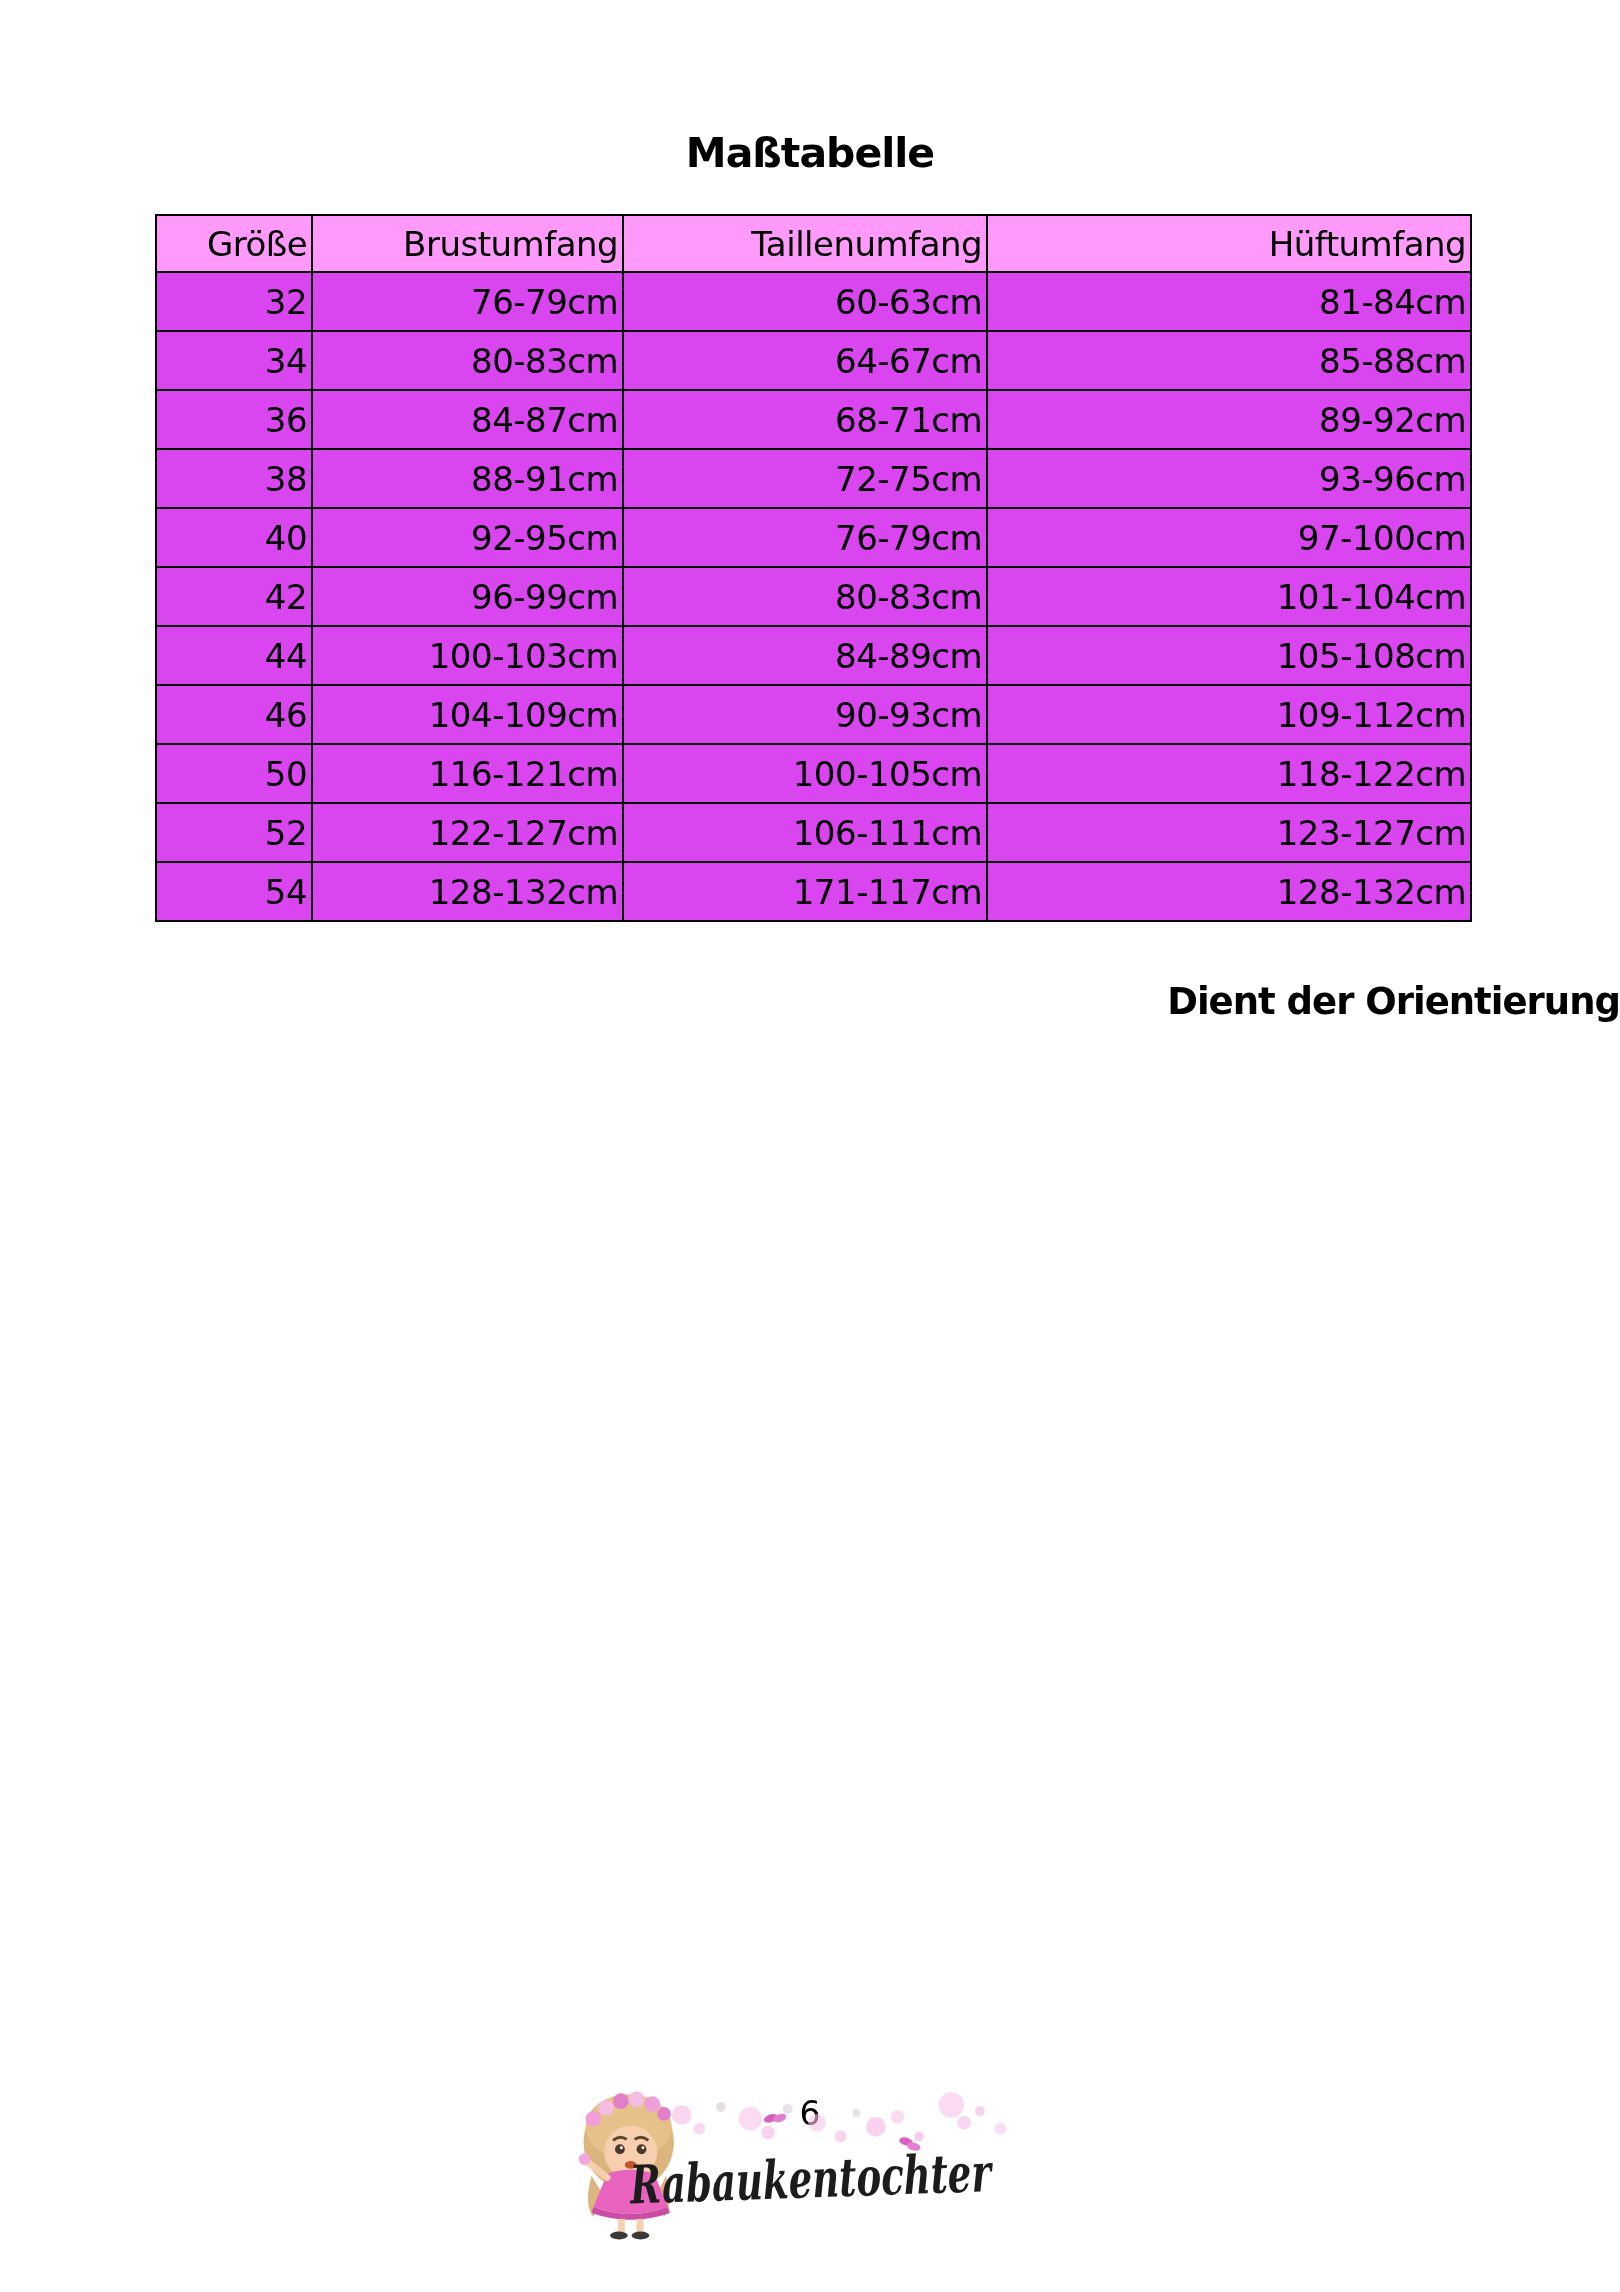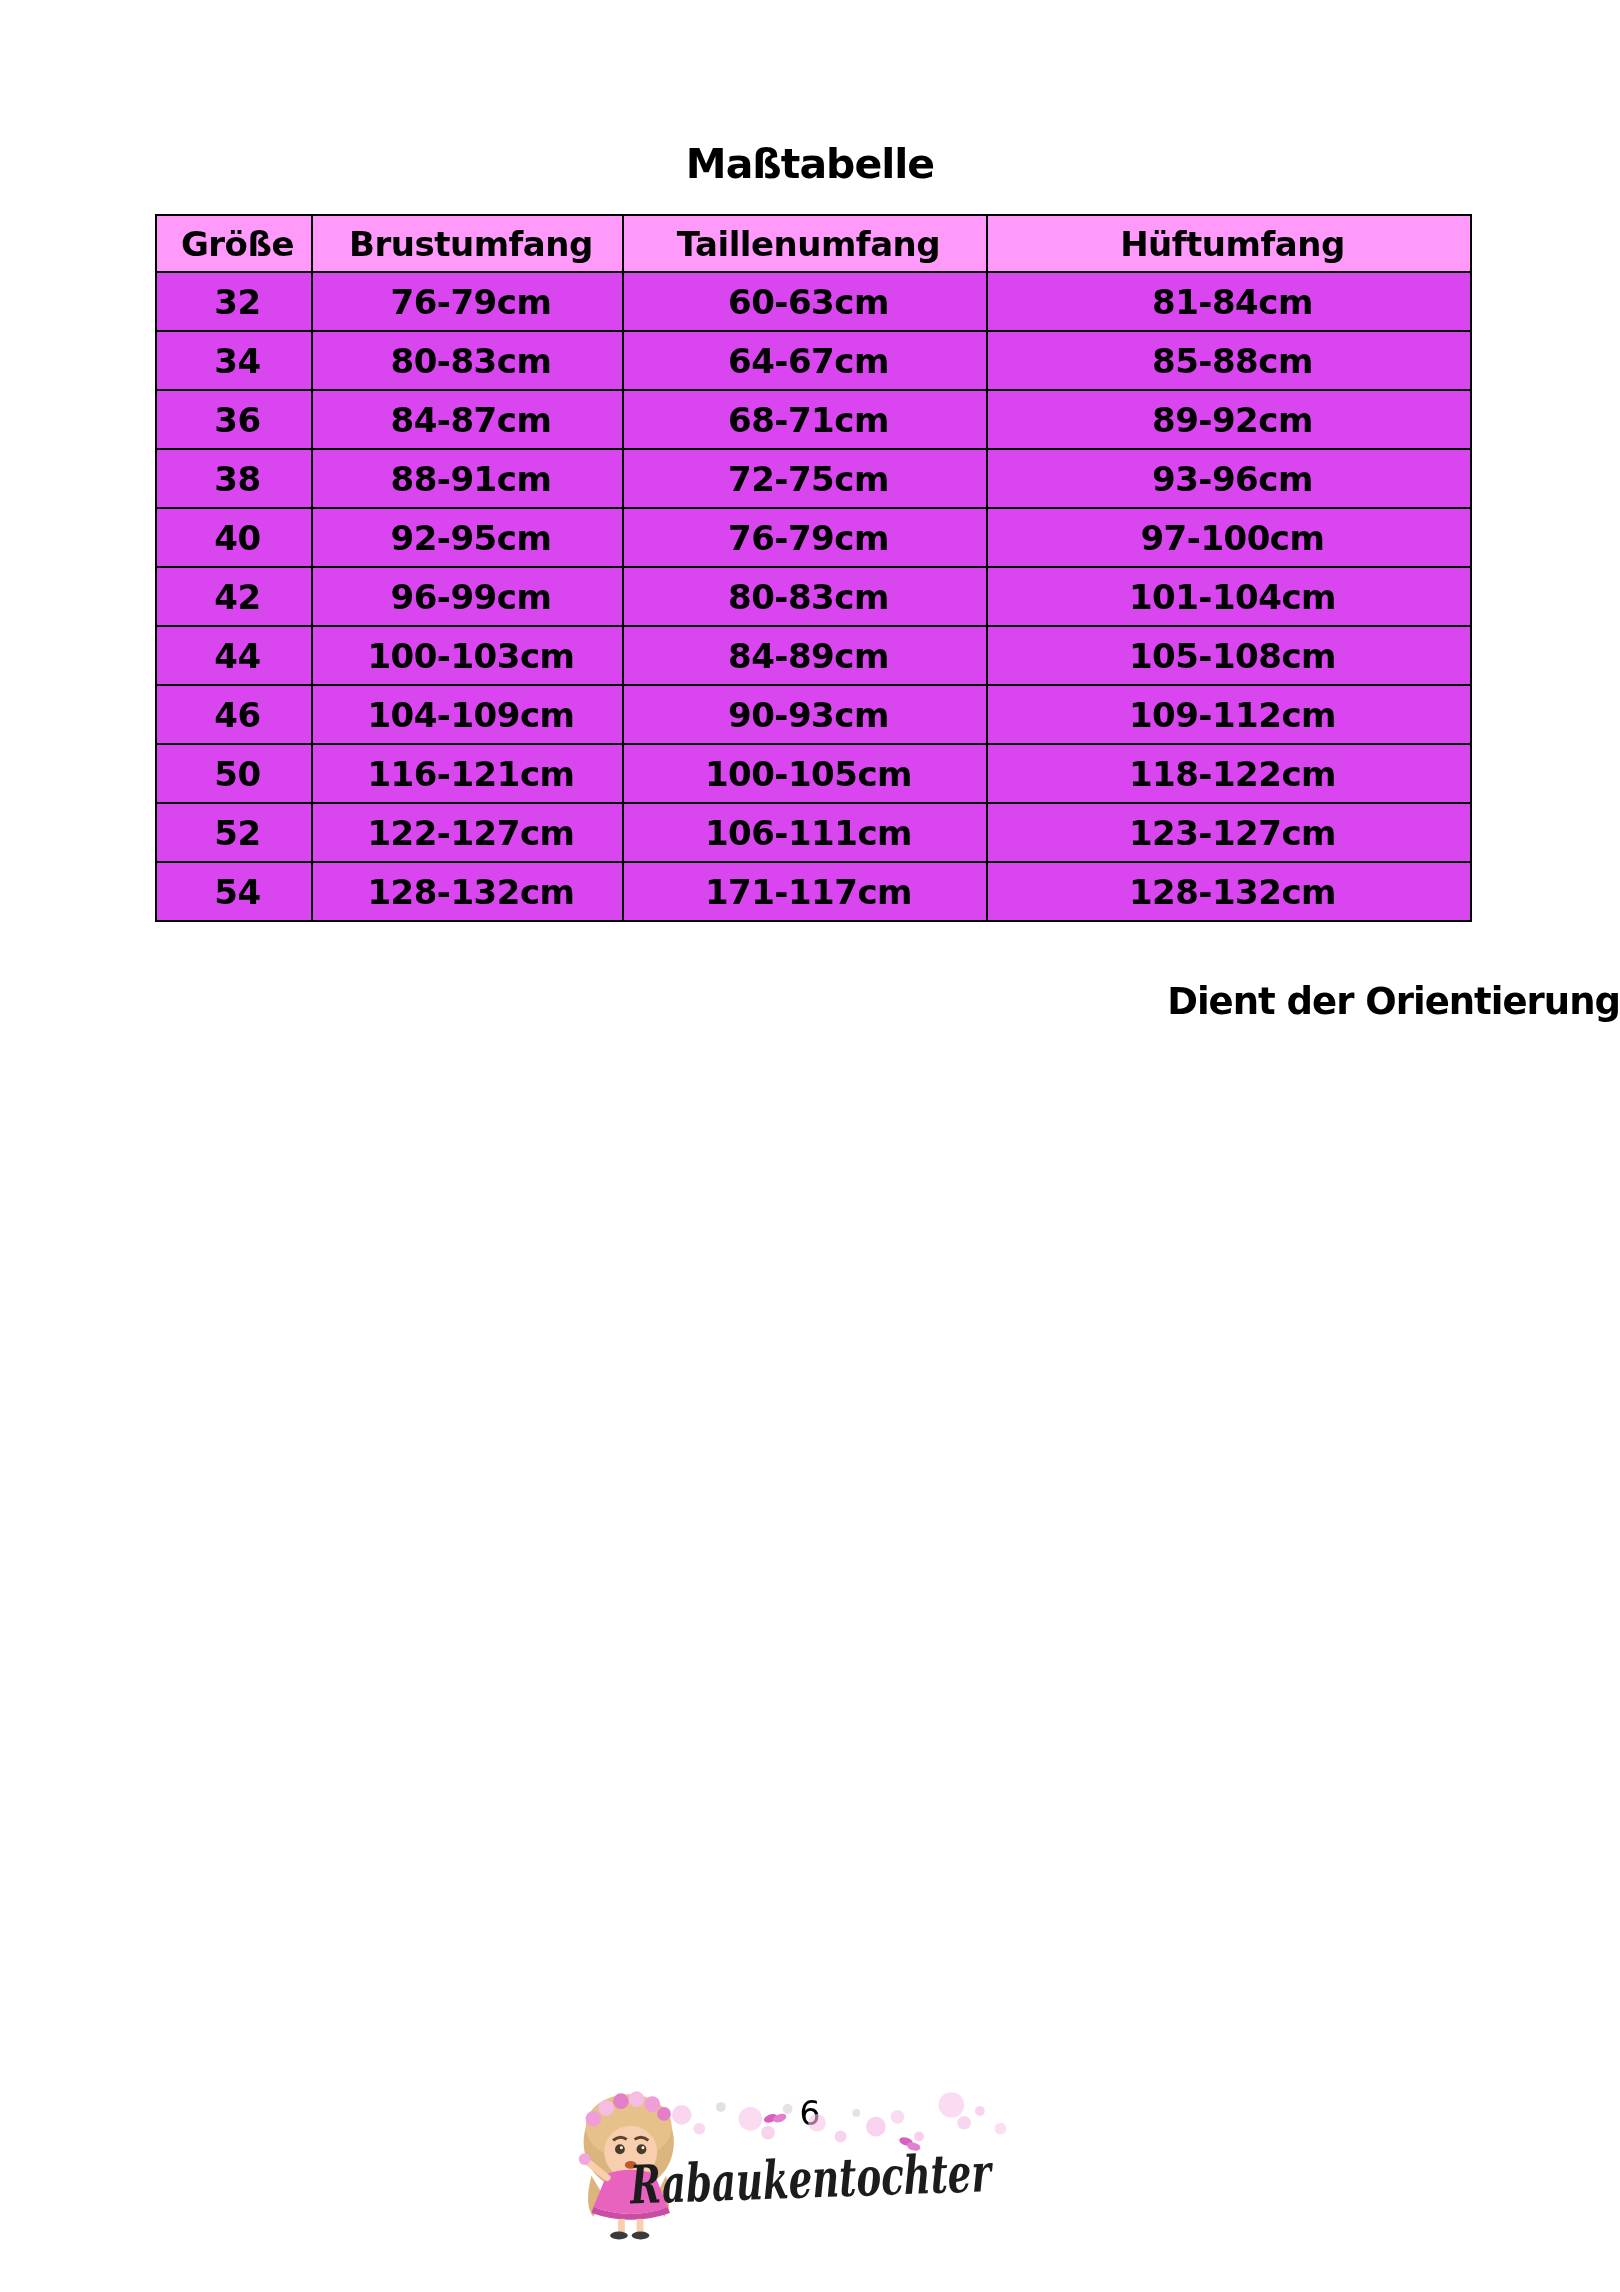--- a/index.html
+++ b/index.html
@@ -10,45 +10,45 @@
   body {
     position: relative;
     width: 1620px;
     height: 2293px;
     font-family: "DejaVu Sans", "Liberation Sans", sans-serif;
     color: #000000;
     overflow: hidden;
   }
   .page-title {
     position: absolute;
-    top: 142px;
+    top: 131px;
     left: 0;
     width: 100%;
     text-align: center;
     font-size: 41px;
     line-height: 45px;
     font-weight: bold;
     letter-spacing: -1px;
   }
   table.size-table {
     position: absolute;
     left: 155px;
     top: 214px;
     width: 1314px;
     border-collapse: collapse;
     table-layout: fixed;
   }
   table.size-table th,
   table.size-table td {
     border: 2px solid #000000;
-    text-align: center;
+    text-align: right;
     vertical-align: middle;
     padding: 0 3.9px 0 10.8px;
     font-size: 34px;
-    font-weight: bold;
+    font-weight: normal;
     letter-spacing: -0.5px;
     white-space: nowrap;
     overflow: hidden;
   }
   table.size-table th {
     background: #ff9afb;
     height: 55px;
   }
   table.size-table td {
     background: #d946ef;

